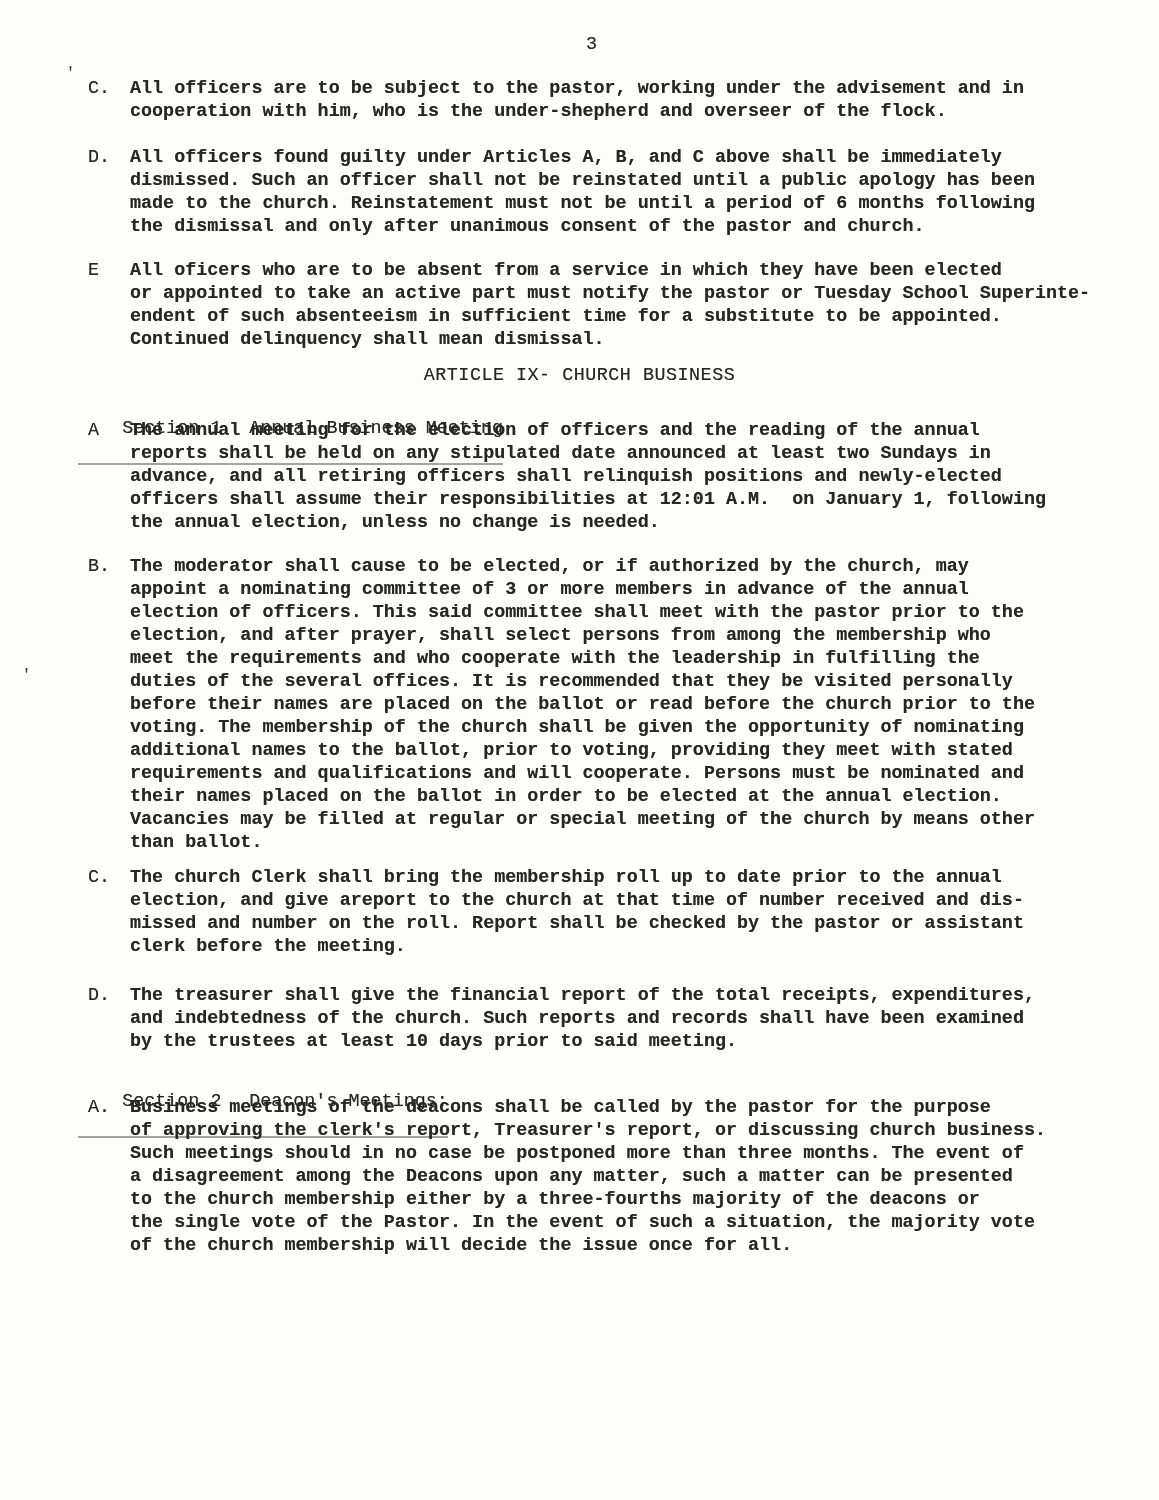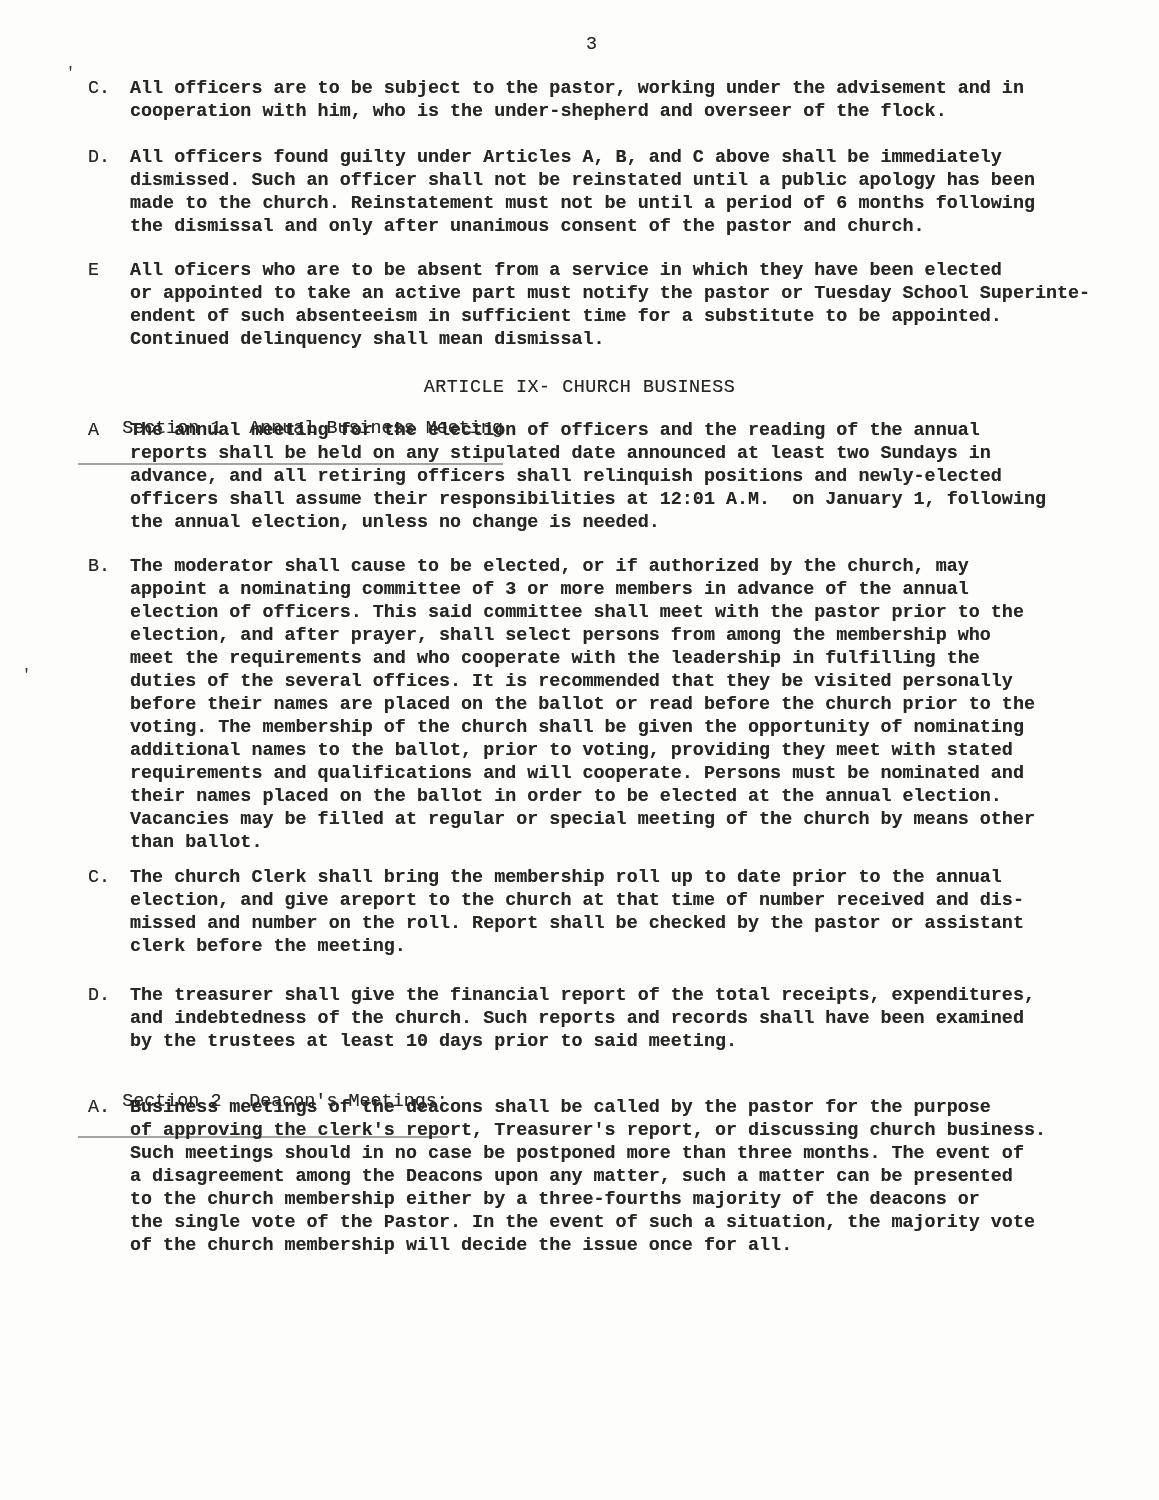--- a/index.html
+++ b/index.html
@@ -91,21 +91,21 @@
   </div>
 
   <div class="item" style="top:259px;">
     <span class="lbl">E</span>
       <span class="txt">All oficers who are to be absent from a service in which they have been elected
 or appointed to take an active part must notify the pastor or Tuesday School Superinte-
 endent of such absenteeism in sufficient time for a substitute to be appointed.
 Continued delinquency shall mean dismissal.</span>
   </div>
 
-  <div class="article-heading" style="top:376px;">ARTICLE IX- CHURCH BUSINESS</div>
+  <div class="article-heading" style="top:364px;">ARTICLE IX- CHURCH BUSINESS</div>
 
   <div class="sec-heading" style="top:394px;">
     <span class="sec-label">Section 1</span><span class="sec-title">Annual Business Meeting</span>
   </div>
 
   <div class="item" style="top:419px;">
     <span class="lbl">A</span>
       <span class="txt">The annual meeting for the election of officers and the reading of the annual
 reports shall be held on any stipulated date announced at least two Sundays in
 advance, and all retiring officers shall relinquish positions and newly-elected

